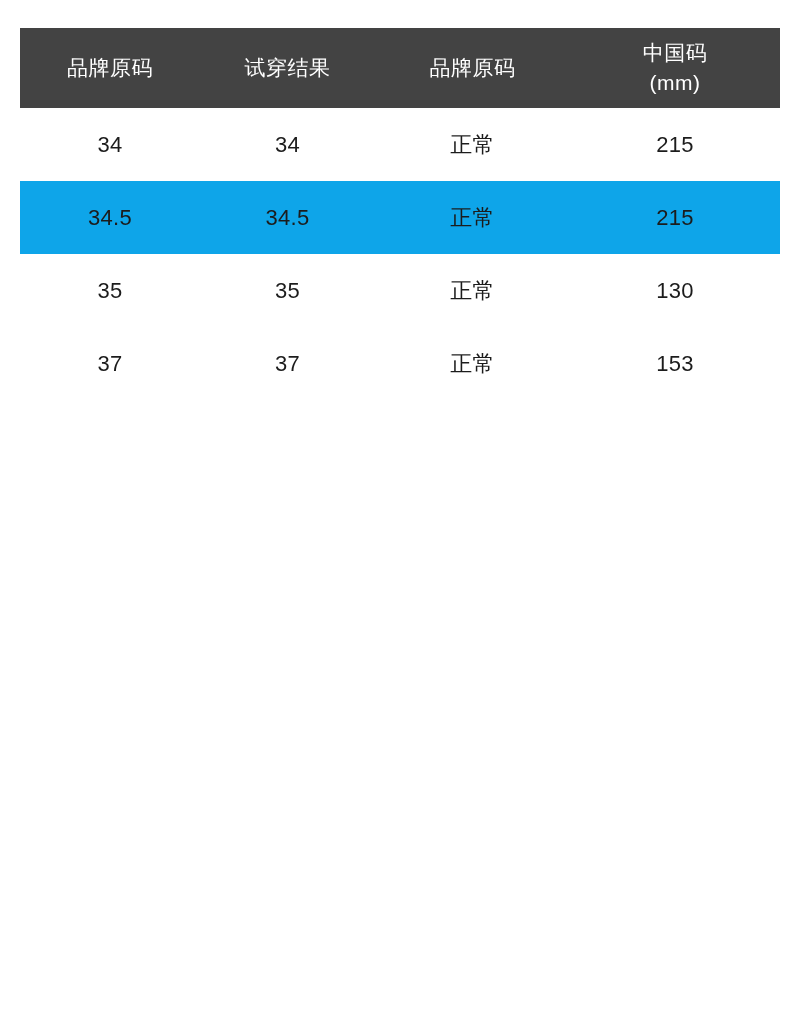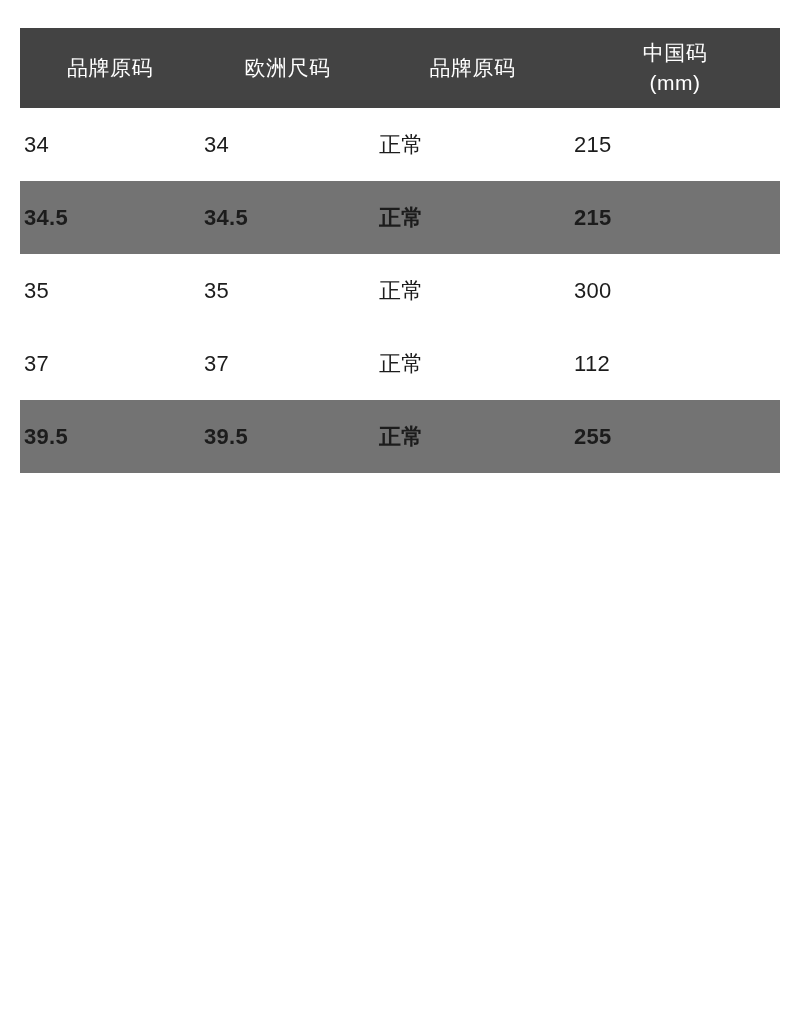--- a/index.html
+++ b/index.html
@@ -45,47 +45,48 @@
     height: 80px;
     padding: 0 4px;
     letter-spacing: 0.5px;
   }
   thead th .hdr-line {
     display: block;
   }
 
   tbody td {
     height: 73px;
+    text-align: center;
     vertical-align: middle;
     font-size: 22px;
     color: #1c1c1c;
     padding: 0 4px;
     letter-spacing: 0.3px;
   }
   tbody tr.row-odd  { background: #ffffff; }
-  tbody tr.row-even { background: #737373; font-weight: bold; }
+  tbody tr.row-even { background: #0ea5e9; }
 </style>
 </head>
 <body>
 
 <div class="page">
   <table class="size-table">
     <colgroup>
       <col class="c1">
         <col class="c2">
         <col class="c3">
         <col class="c4">
     </colgroup>
     <thead>
       <tr class="header-row">
         <th>
           <span class="hdr-line">品牌原码</span>
         </th>
         <th>
-          <span class="hdr-line">欧洲尺码</span>
+          <span class="hdr-line">试穿结果</span>
         </th>
         <th>
           <span class="hdr-line">品牌原码</span>
         </th>
         <th>
           <span class="hdr-line">中国码</span>
           <span class="hdr-line">(mm)</span>
         </th>
       </tr>
     </thead>
@@ -99,29 +100,23 @@
         <tr class="row-even">
           <td>34.5</td>
           <td>34.5</td>
           <td>正常</td>
           <td>215</td>
         </tr>
         <tr class="row-odd">
           <td>35</td>
           <td>35</td>
           <td>正常</td>
-          <td>300</td>
+          <td>130</td>
         </tr>
         <tr class="row-odd">
           <td>37</td>
           <td>37</td>
           <td>正常</td>
-          <td>112</td>
-        </tr>
-        <tr class="row-even">
-          <td>39.5</td>
-          <td>39.5</td>
-          <td>正常</td>
-          <td>255</td>
+          <td>153</td>
         </tr>
       </tbody>
   </table>
 </div>
 
 </body></html>

